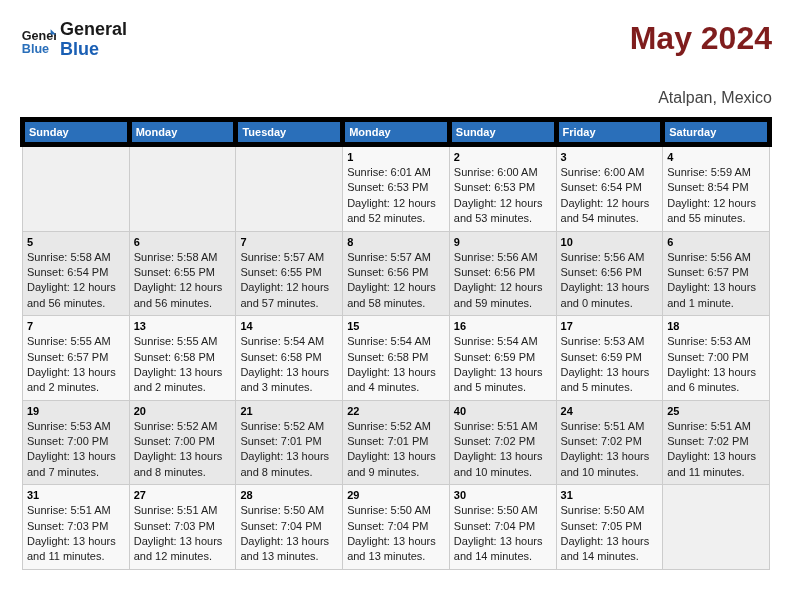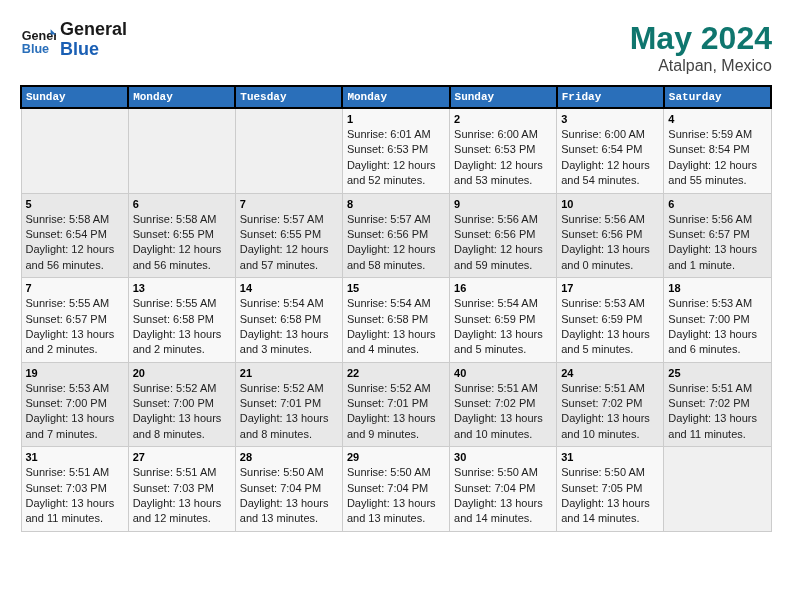--- a/index.html
+++ b/index.html
@@ -31,40 +31,40 @@
       width: 36px;
       height: 36px;
       margin-right: 4px;
     }
     .title-block {
       text-align: right;
     }
     .title-block .month-year {
       font-size: 32px;
       font-weight: bold;
-      color: #0f766e;
+      color: #7f1d1d;
     }
     .title-block .location {
       font-size: 16px;
       color: #444;
+      margin-top: 32px;
     }
     table {
       width: 100%;
       border-collapse: collapse;
       font-size: 10px;
     }
     thead tr th {
       background-color: #2a6fba;
       color: white;
       padding: 4px 4px;
       text-align: left;
       font-size: 11px;
       font-weight: bold;
-      border: 2px solid #000000;
-      font-family: Liberation Mono, monospace;
+      border: 5px solid #000000;
     }
     tbody tr td {
       border: 1px solid #ccc;
       vertical-align: top;
       padding: 4px;
       min-height: 70px;
       width: 107px;
     }
     tbody tr:nth-child(odd) td {
       background-color: #f8f8f8;

